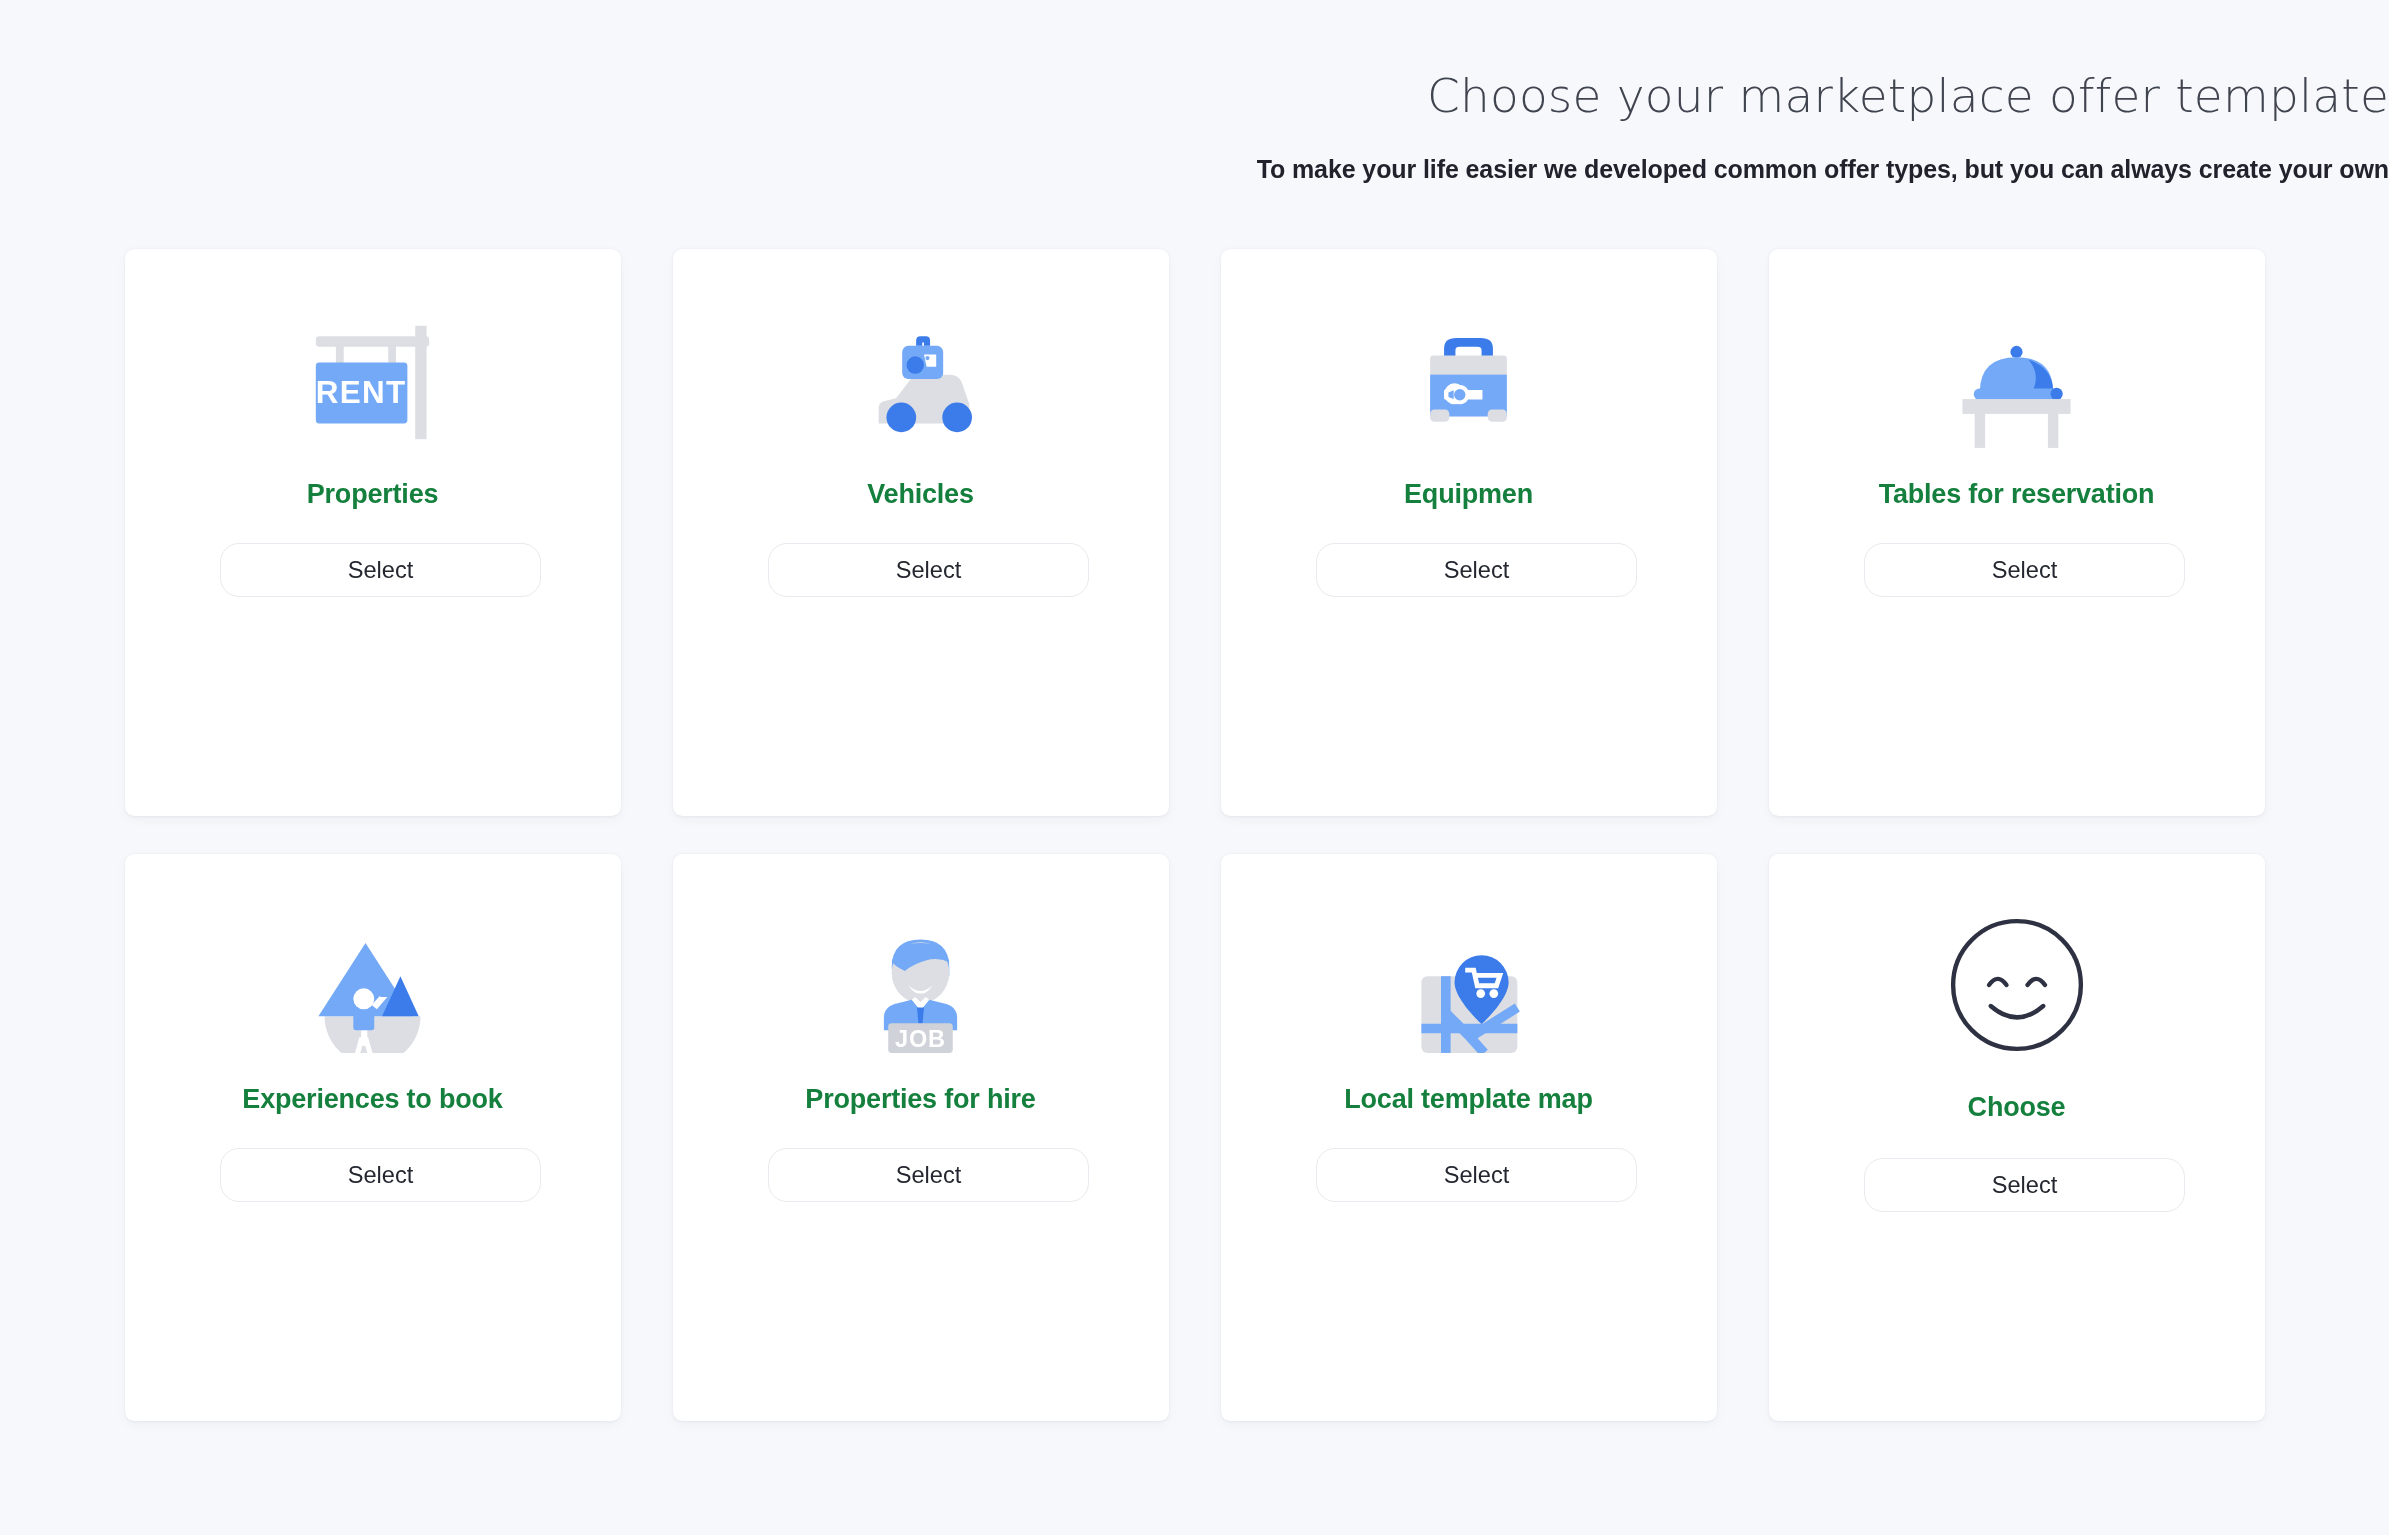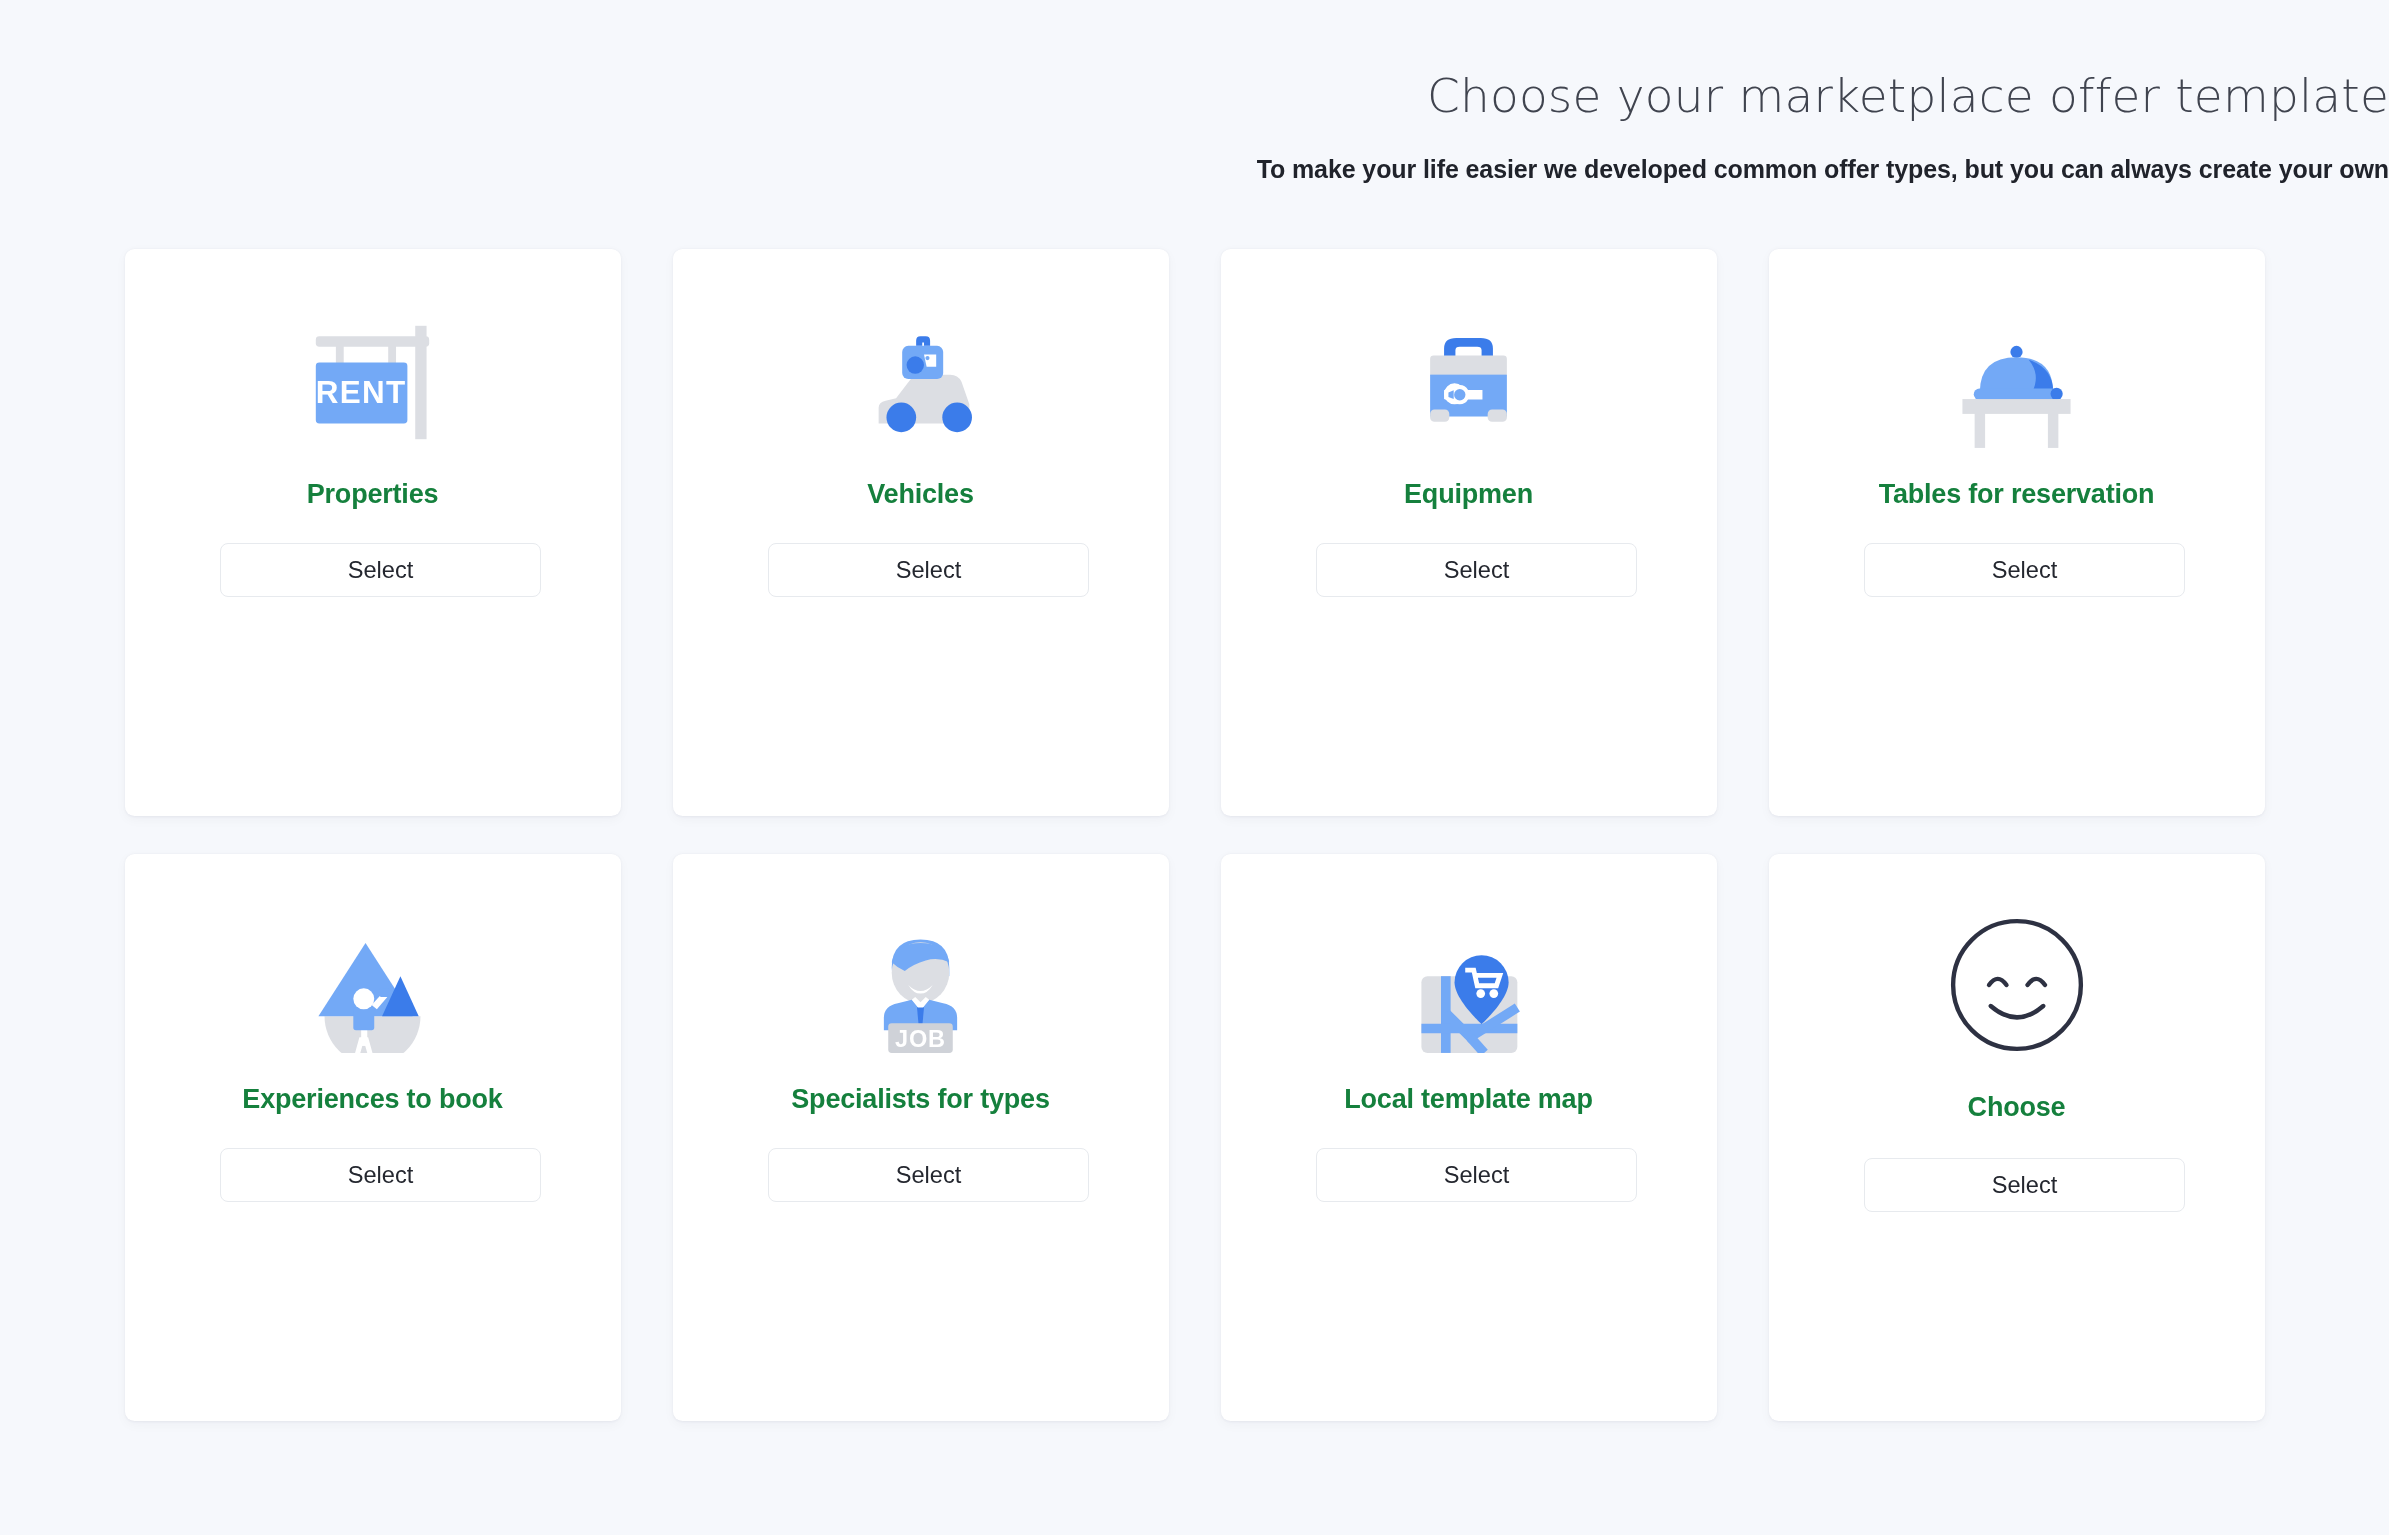--- a/index.html
+++ b/index.html
@@ -83,21 +83,21 @@
     color: #15803d;
     letter-spacing: -0.2px;
     text-align: center;
   }
 
   .select-button {
     margin-top: 33px;
     width: 321px;
     height: 54px;
     border: 1.4px solid #e7eaee;
-    border-radius: 8px;
+    border-radius: 19px;
     background: #ffffff;
     font-family: "Liberation Sans", sans-serif;
     font-size: 23.6px;
     color: #24272f;
     cursor: pointer;
     display: flex;
     align-items: center;
     justify-content: center;
     line-height: 1;
     margin-left: 16px;
@@ -214,21 +214,21 @@
           <ellipse cx="90" cy="58" rx="33" ry="35" fill="#dcdee3"></ellipse>
           <path d="M57 46 Q62 24 90 24 Q118 24 123 46 Q110 40 96 44 Q82 48 72 56 Q63 52 57 46 Z" fill="#73a9f6"></path>
           <path d="M76 72 Q90 86 104 72 Q98 82 90 82 Q82 82 76 72 Z" fill="#ffffff"></path>
           <path d="M48 124 L48 110 Q48 96 64 93 L80 89 L90 101 L100 89 L116 93 Q132 96 132 110 L132 124 Z" fill="#73a9f6"></path>
           <path d="M80 89 L90 101 L100 89 L96 86 L90 92 L84 86 Z" fill="#ffffff"></path>
           <path d="M86 98 L94 98 L92 120 L88 120 Z" fill="#3b7cea"></path>
           <rect x="53" y="116" width="74" height="34" rx="4" fill="#cfd2d8"></rect>
           <text x="90" y="143" font-family="Liberation Sans, sans-serif" font-size="27" font-weight="bold" fill="#ffffff" text-anchor="middle" letter-spacing="1">JOB</text>
         </svg>
       </div>
-      <div class="card-title">Specialists for types</div>
+      <div class="card-title">Properties for hire</div>
       <button class="select-button">Select</button>
     </div>
 
     <div class="card">
       <div class="card-icon">
         <svg width="157" height="131" viewBox="0 0 180 150">
           <rect x="36" y="62" width="110" height="88" rx="7" fill="#dcdee3"></rect>
           <g fill="none" stroke="#73a9f6" stroke-width="11">
             <path d="M64 62 L64 150"></path>
             <path d="M36 122 L146 122"></path>

